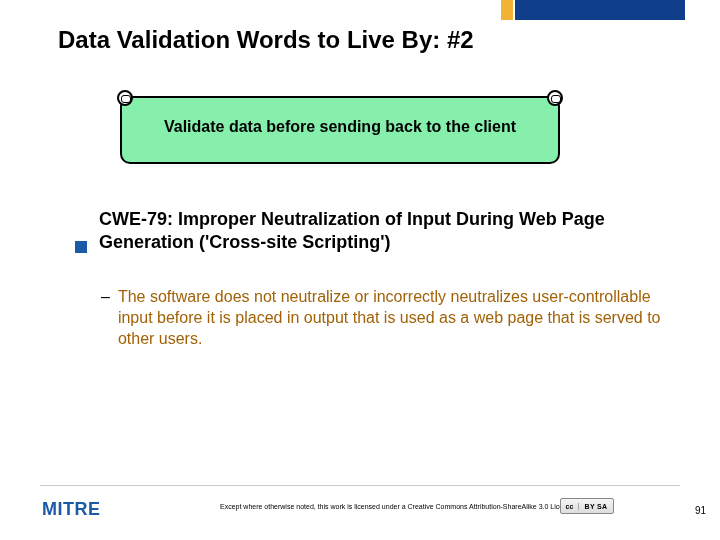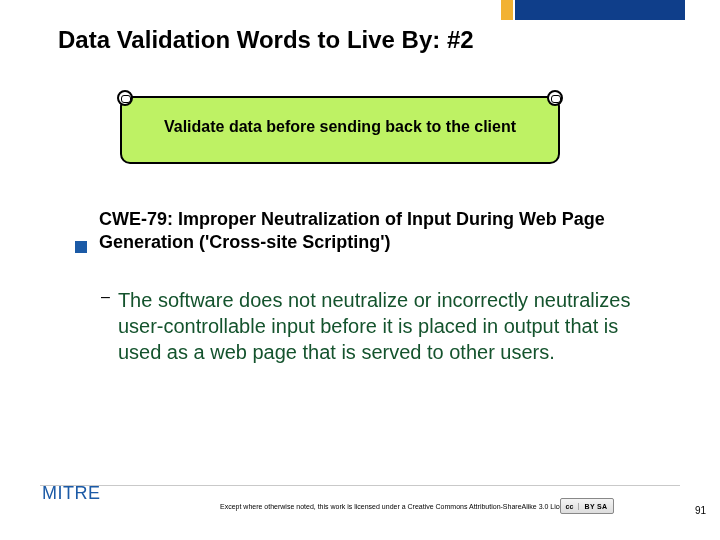--- a/index.html
+++ b/index.html
@@ -5,42 +5,42 @@
   * { box-sizing: border-box; margin: 0; padding: 0; }
   html, body { width: 720px; height: 540px; font-family: Arial, Helvetica, sans-serif; background: #fff; overflow: hidden; }
   .slide { position: relative; width: 720px; height: 540px; background: #fff; }
   .accent-bar { position: absolute; top: 0; right: 35px; width: 170px; height: 20px; background: #0f3e8a; }
   .accent-bar::before { content: ""; position: absolute; left: -14px; top: 0; width: 12px; height: 20px; background: #f2b233; }
   .title { position: absolute; top: 26px; left: 58px; font-size: 24px; font-weight: bold; color: #000; }
   .callout-wrap { position: absolute; top: 96px; left: 120px; width: 440px; }
   .callout {
     position: relative; border: 2px solid #000; border-radius: 10px;
     padding: 20px 24px 26px; text-align: center; font-weight: bold; font-size: 16px;
-    background: #bef264;
+    background: #86efac;
   }
   .scroll-l, .scroll-r {
     position: absolute; top: -8px; width: 16px; height: 16px;
     border: 2px solid #000; border-radius: 50% 50% 50% 50%;
     background: #fff;
   }
   .scroll-l { left: -5px; }
   .scroll-r { right: -5px; }
   .scroll-l::after, .scroll-r::after {
     content: ""; position: absolute; left: 2px; top: 3px; width: 8px; height: 6px;
     border: 1px solid #000; border-radius: 3px;
   }
   .body { position: absolute; top: 208px; left: 75px; right: 55px; }
   .bullet-row { display: flex; align-items: flex-end; }
   .square-bullet { width: 12px; height: 12px; background: #1b5aa6; margin-top: 4px; margin-right: 12px; flex-shrink: 0; }
   .bullet-text { font-size: 18px; font-weight: bold; color: #000; line-height: 1.25; }
   .sub-row { display: flex; align-items: flex-start; margin-top: 34px; margin-left: 26px; }
   .dash { font-size: 16px; color: #000; margin-right: 8px; margin-top: 1px; }
-  .sub-text { font-size: 20px; color: #14532d; line-height: 1.3; }
+  .sub-text { font-size: 16px; color: #a16207; line-height: 1.3; }
   .footer-line { position: absolute; left: 40px; right: 40px; bottom: 54px; height: 1px; background: #c9c9c9; }
-  .logo { position: absolute; left: 42px; bottom: 36px; font-weight: normal; font-size: 18px; color: #1b5aa6; letter-spacing: 0.5px; }
+  .logo { position: absolute; left: 42px; bottom: 20px; font-weight: bold; font-size: 18px; color: #1b5aa6; letter-spacing: 0.5px; }
   .license { position: absolute; left: 220px; bottom: 30px; font-size: 7px; color: #000; }
   .cc-badge {
     position: absolute; left: 560px; bottom: 26px; width: 54px; height: 16px;
     border: 1px solid #888; border-radius: 2px; display: flex; align-items: center;
     font-size: 7px; background: linear-gradient(#f4f4f4,#ddd);
   }
   .cc-badge .cc { width: 18px; text-align: center; font-weight: bold; border-right: 1px solid #aaa; }
   .cc-badge .terms { flex: 1; text-align: center; font-weight: bold; letter-spacing: 0.3px; }
   .page-num { position: absolute; right: 14px; bottom: 24px; font-size: 10px; color: #000; }
 </style>

